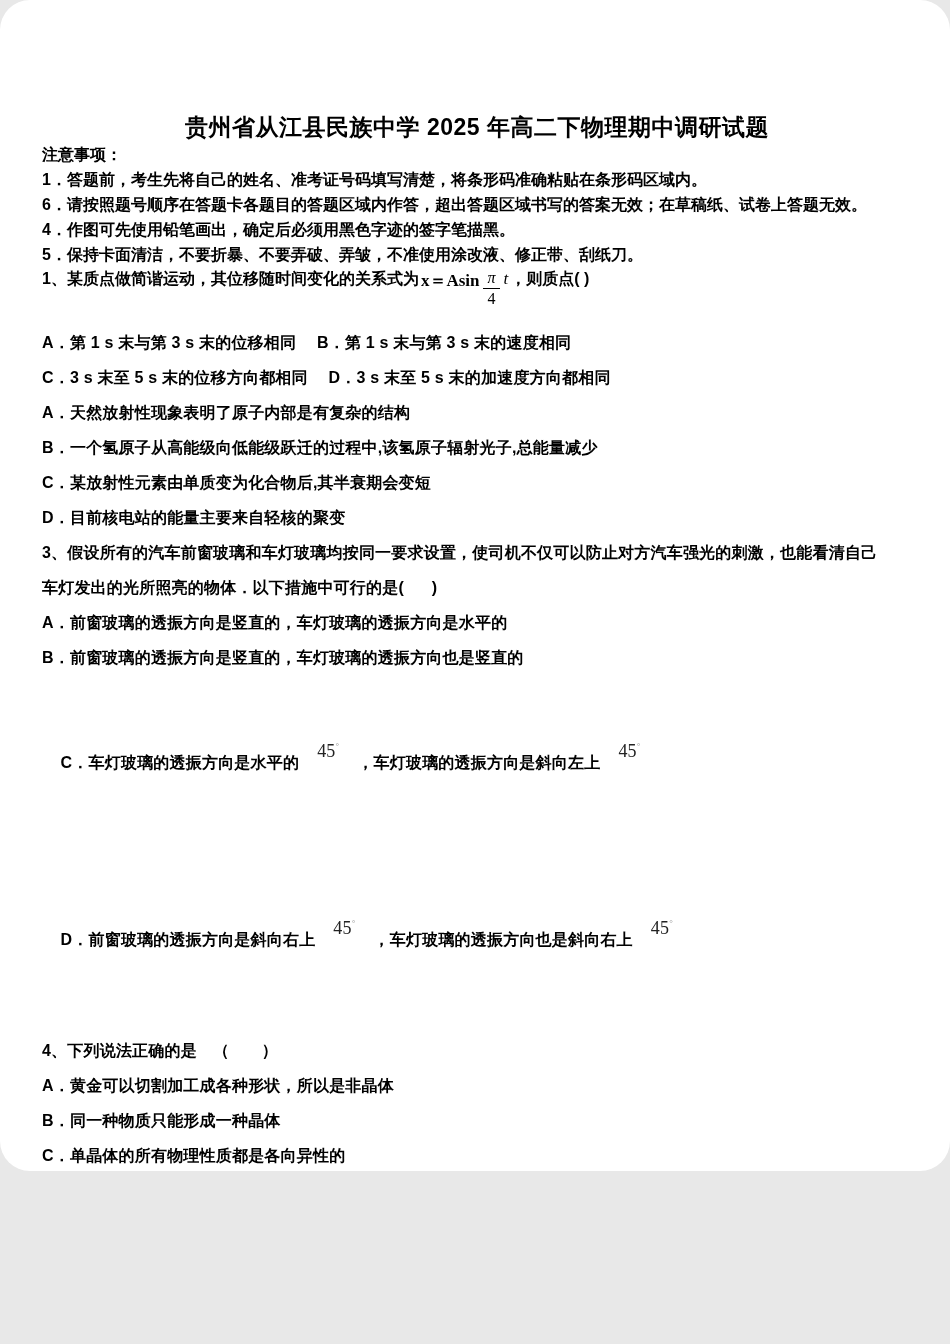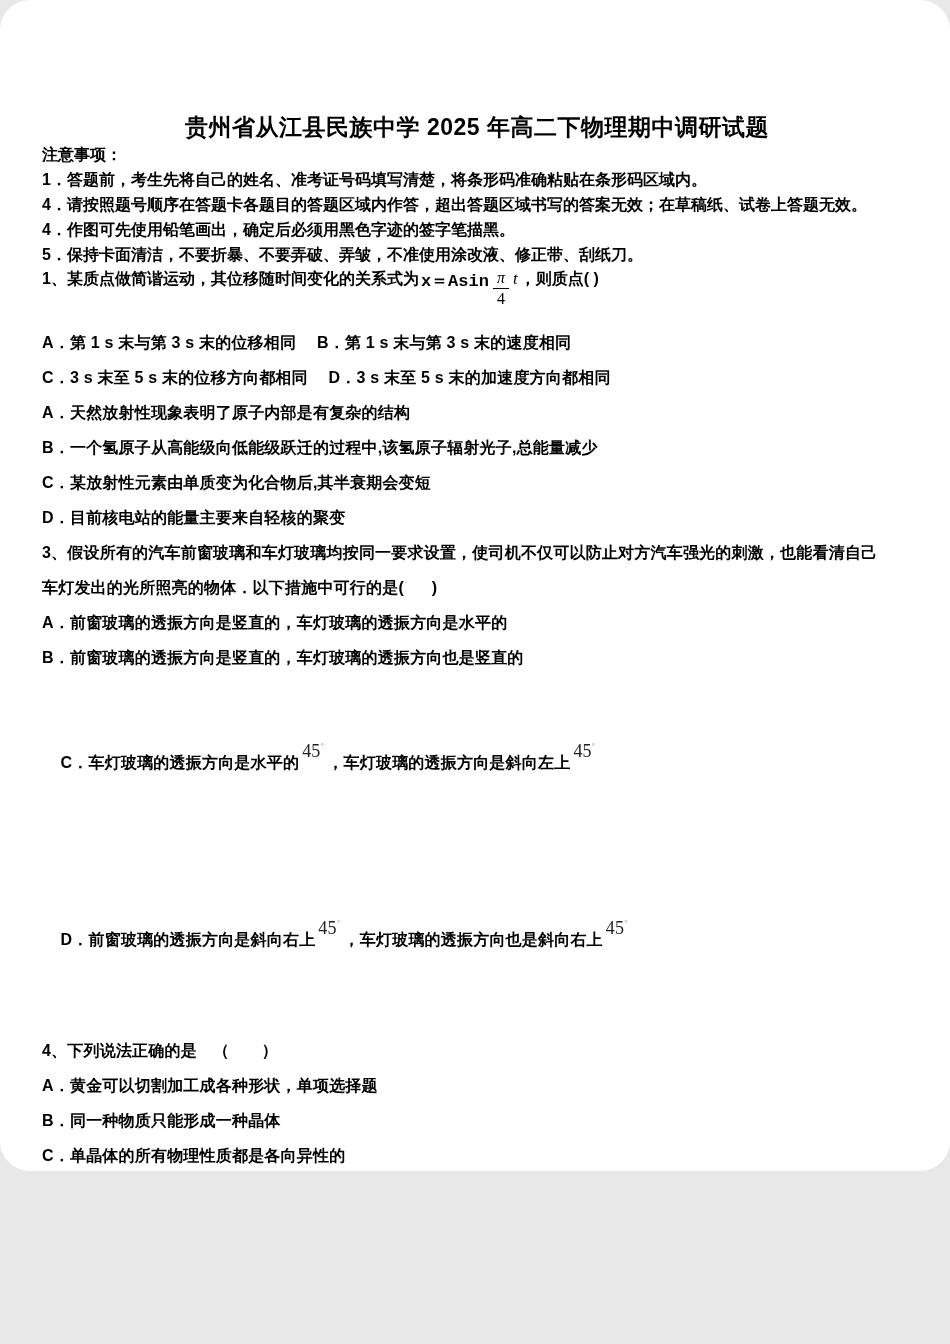--- a/index.html
+++ b/index.html
@@ -8,44 +8,44 @@
     box-sizing:border-box;padding:112px 38px 0 42px;
     font-family:"Liberation Sans","DejaVu Sans",sans-serif;
     font-weight:700;overflow:hidden;border-radius:30px;
   }
   .title{text-align:center;font-size:23px;line-height:30px;letter-spacing:0.5px;}
   .notice{font-size:16px;}
   .nline{line-height:25px;white-space:pre;}
   .section-head{margin-top:30px;font-size:16px;line-height:22px;white-space:pre;letter-spacing:0.2px;}
   .qline{font-size:16px;line-height:35px;white-space:pre;letter-spacing:0.2px;}
   .stem-formula{display:flex;align-items:flex-start;height:56px;margin-top:2px;font-size:16px;white-space:pre;}
-  .formula-lead{font-family:Liberation Mono, monospace;font-weight:700;font-size:17px;margin-left:2px;}
+  .formula-lead{font-family:Liberation Serif, serif;font-weight:700;font-size:17px;margin-left:2px;}
   .frac{display:inline-flex;flex-direction:column;align-items:center;
         font-family:"Liberation Serif","DejaVu Serif",serif;font-weight:400;
         font-size:16px;line-height:18px;margin:0 4px;}
   .frac .num{font-style:italic;border-bottom:1.5px solid #000;padding:0 4px 1px;}
   .frac .den{padding-top:1px;}
   .var-t{font-family:"Liberation Serif","DejaVu Serif",serif;font-style:italic;font-weight:400;font-size:17px;margin-right:2px;}
   .tall{line-height:58px;}
   .sup45{font-family:"Liberation Serif","DejaVu Serif",serif;font-weight:400;font-size:18px;
-         position:relative;top:-11px;margin:0 3px;color:#222;}
+         position:relative;top:-11px;margin:0 18px;color:#222;}
   .sup45 .deg{font-size:9px;color:#999;position:relative;top:-8px;}
   .q4gap{margin-top:4px;}
 </style>
 </head>
 <body>
 
 <div class="page">
 
   <div class="title">贵州省从江县民族中学 2025 年高二下物理期中调研试题</div>
 
   <div class="notice">
     <div class="nline">注意事项：</div>
     <div class="nline">1．答题前，考生先将自己的姓名、准考证号码填写清楚，将条形码准确粘贴在条形码区域内。</div>
-    <div class="nline">4．请按照题号顺序在答题卡各题目的答题区域内作答，超出答题区域书写的答案无效；在草稿纸、试卷上答题无效。</div>
+    <div class="nline">6．请按照题号顺序在答题卡各题目的答题区域内作答，超出答题区域书写的答案无效；在草稿纸、试卷上答题无效。</div>
     <div class="nline">4．作图可先使用铅笔画出，确定后必须用黑色字迹的签字笔描黑。</div>
     <div class="nline">5．保持卡面清洁，不要折暴、不要弄破、弄皱，不准使用涂改液、修正带、刮纸刀。</div>
   </div>
 
 
   <div class="stem-formula">
     <span>1、某质点做简谐运动，其位移随时间变化的关系式为</span>
     <span class="formula-lead">x＝Asin</span>
     <span class="frac">
       <span class="num">π</span>
@@ -67,20 +67,20 @@
   <div class="qline">A．前窗玻璃的透振方向是竖直的，车灯玻璃的透振方向是水平的</div>
   <div class="qline">B．前窗玻璃的透振方向是竖直的，车灯玻璃的透振方向也是竖直的</div>
   <div class="qline tall">
     <span>C．车灯玻璃的透振方向是水平的</span><span class="sup45"><span>45</span><span class="deg">°</span></span><span>，车灯玻璃的透振方向是斜向左上</span><span class="sup45"><span>45</span><span class="deg">°</span></span>
   </div>
   <div class="qline tall">
     <span>D．前窗玻璃的透振方向是斜向右上</span><span class="sup45"><span>45</span><span class="deg">°</span></span><span>，车灯玻璃的透振方向也是斜向右上</span><span class="sup45"><span>45</span><span class="deg">°</span></span>
   </div>
 
   <div class="qline q4gap">4、下列说法正确的是　（　　）</div>
-  <div class="qline">A．黄金可以切割加工成各种形状，单项选择题</div>
+  <div class="qline">A．黄金可以切割加工成各种形状，所以是非晶体</div>
   <div class="qline">B．同一种物质只能形成一种晶体</div>
   <div class="qline">C．单晶体的所有物理性质都是各向异性的</div>
   <div class="qline">D．玻璃没有确定的熔点，也没有天然规则的几何形状</div>
 
   <div class="qline">5、下列说法中正确的是（　　）</div>
 
 </div>
 
 </body></html>

